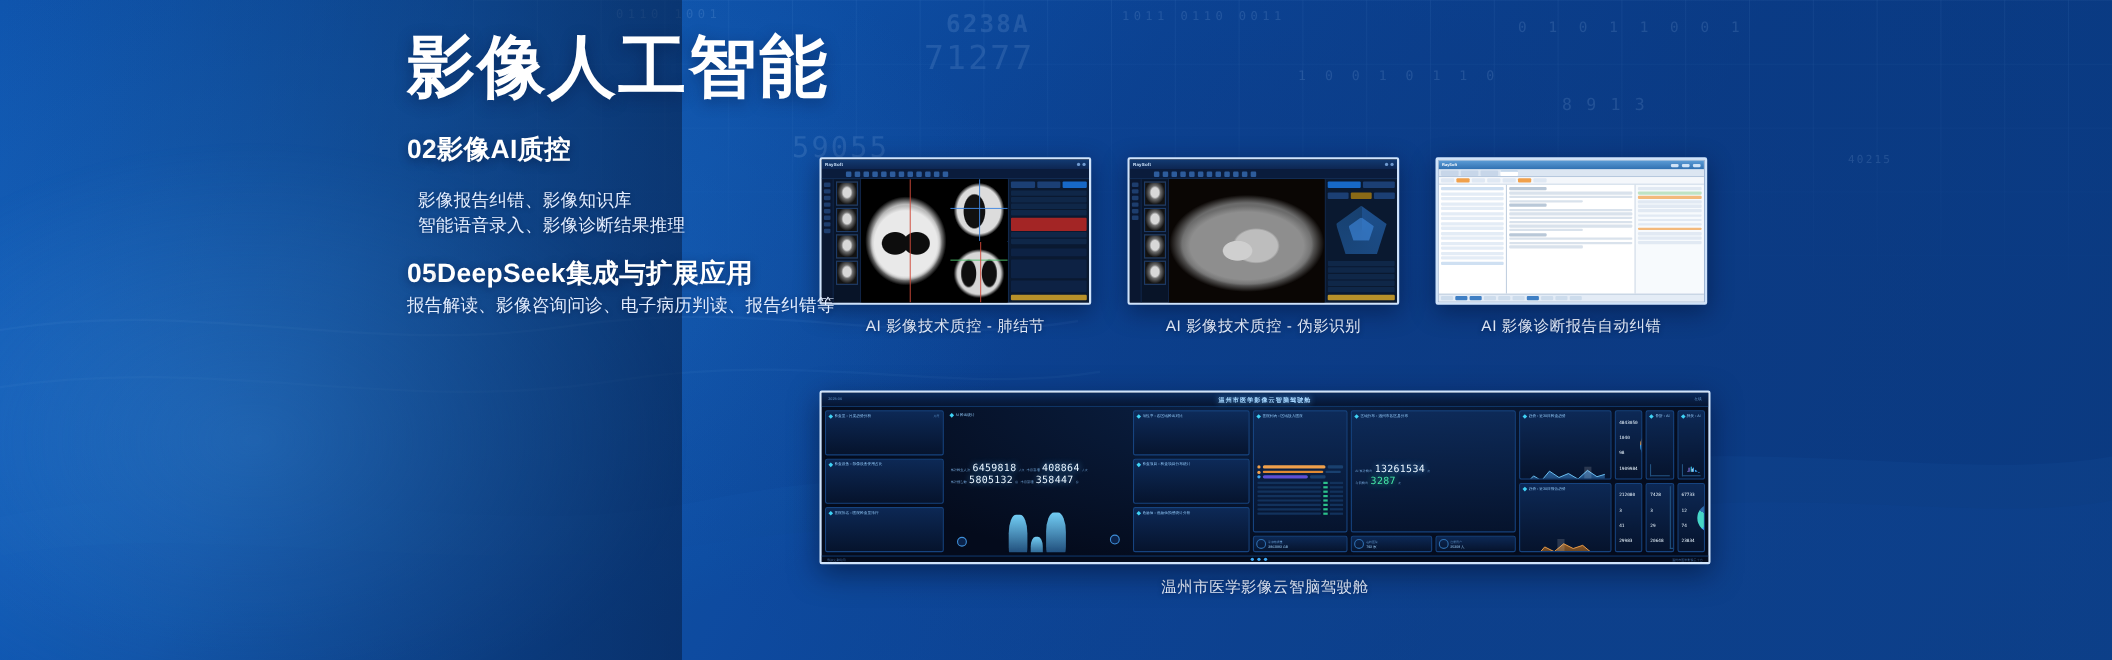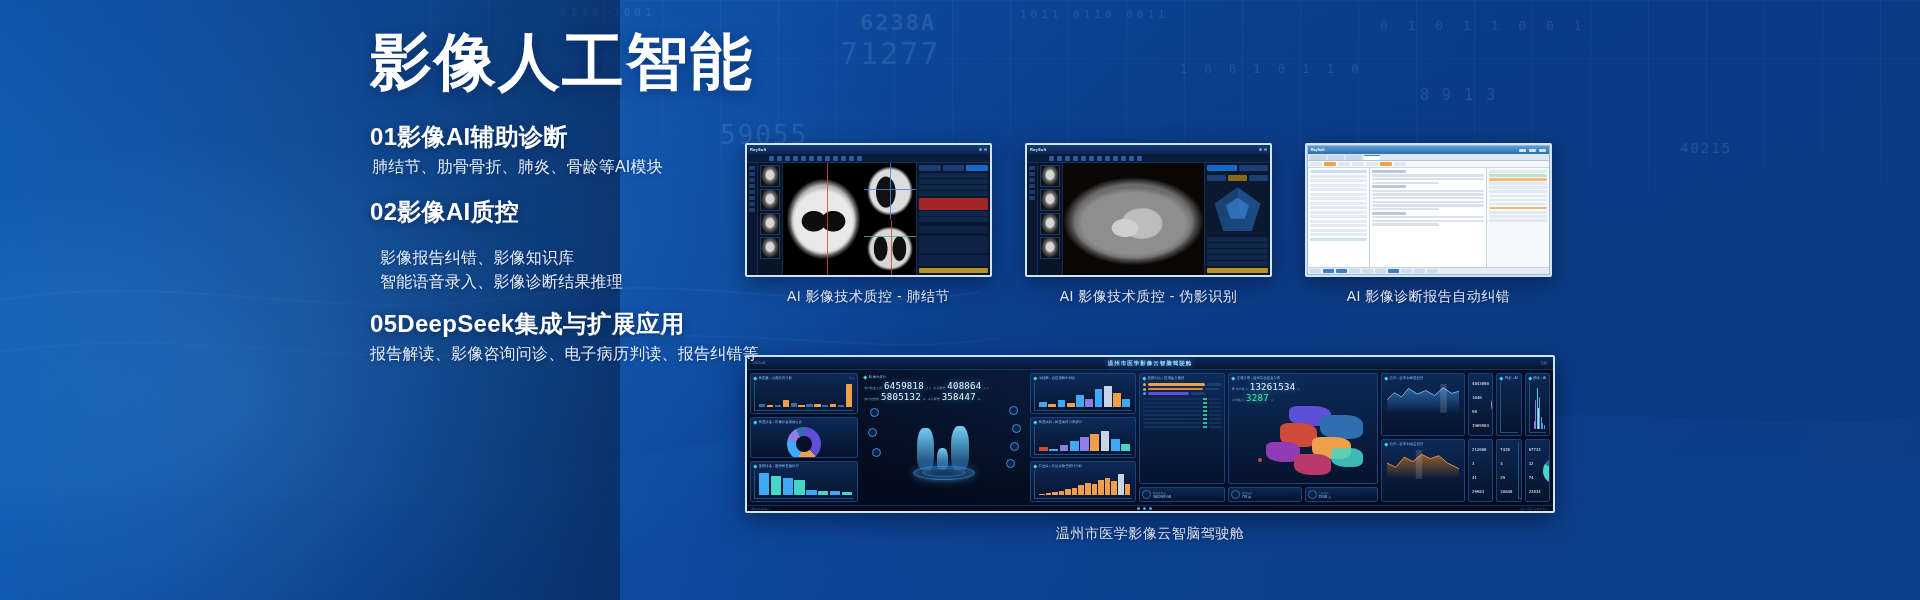--- a/index.html
+++ b/index.html
@@ -234,21 +234,21 @@
              background: linear-gradient(to bottom, #0a2a5c, #061531);
              border-bottom:1px solid #0f3566; }
   .db-head .tt { font-size:5.5px; color:#a8d8ff; letter-spacing:1px; font-weight:700;
                  text-shadow:0 0 6px rgba(90,180,255,.9); }
   .db-head .lt,.db-head .rt{position:absolute;top:4px;font-size:3.4px;color:#5e8fc4;}
   .db-head .lt{left:6px;} .db-head .rt{right:6px;}
   .db-grid { flex:1; display:flex; gap:3px; padding:3px; min-height:0; }
   .col { display:flex; flex-direction:column; gap:3px; min-width:0; }
   .card { background: linear-gradient(to bottom, rgba(14,45,94,.85), rgba(6,20,46,.9));
           border:1px solid #16437f; border-radius:2px; padding:2px 3px;
-          display:flex; flex-direction:column; min-height:0; overflow:hidden;}
+          display:flex; flex-direction:column; min-height:0; overflow:hidden;gap:40px;}
   .card-h { display:flex; align-items:center; gap:2px; margin-bottom:2px; flex:none;}
   .card-h .dot{width:2.5px;height:2.5px;background:#3fd2f5;transform:rotate(45deg);flex:none;}
   .card-h .tl{font-size:3.4px;color:#8fc6f5;white-space:nowrap;overflow:hidden;}
   .card-h .sp{flex:1;}
   .card-h .tg{font-size:2.8px;color:#4d7fb5;}
   .card-b{flex:1;min-height:0;position:relative;}
 
   
   .bars{position:absolute;inset:0;display:flex;align-items:flex-end;gap:1.5px;
         padding:1px 2px 3px 4px;border-left:.5px solid #21517f;border-bottom:.5px solid #21517f;}
@@ -308,39 +308,33 @@
   <div class="bg-numbers">
     <span style="left:860px;top:10px;font-size:22px;font-weight:bold;">6238A</span>
     <span style="left:840px;top:36px;font-size:30px;">71277</span>
     <span style="left:720px;top:120px;font-size:26px;">59055</span>
 
     <span style="left:1380px;top:18px;font-size:13px;letter-spacing:6px;">0 1 0 1 1 0 0 1</span>
     <span style="left:1180px;top:62px;font-size:12px;letter-spacing:5px;">1 0 0 1 0 1 1 0</span>
     <span style="left:1420px;top:86px;font-size:15px;">8 9 1 3</span>
     <span style="left:1020px;top:8px;font-size:11px;letter-spacing:4px;">1011 0110 0011</span>
     <span style="left:560px;top:6px;font-size:11px;letter-spacing:4px;">0110 1001</span>
-    <span style="left:1680px;top:140px;font-size:14px;">40215</span>
+    <span style="left:1680px;top:140px;font-size:10px;">40215</span>
   </div>
   <svg class="bg-layer bg-wave" viewBox="0 0 1920 600" preserveAspectRatio="none">
     <path d="M0,470 C240,420 420,500 640,455 C880,405 1080,470 1340,430 C1600,392 1780,440 1920,415 L1920,600 L0,600 Z" fill="rgba(40,120,210,0.22)"></path>
     <path d="M0,505 C200,470 400,530 660,492 C920,455 1140,512 1400,472 C1640,436 1800,478 1920,455 L1920,600 L0,600 Z" fill="rgba(20,86,175,0.28)"></path>
     <path d="M0,300 C180,270 330,325 520,296 C700,270 820,318 980,292" fill="none" stroke="rgba(150,205,255,0.18)" stroke-width="2"></path>
     <path d="M0,352 C200,322 360,378 560,346 C740,318 860,360 1000,338" fill="none" stroke="rgba(150,205,255,0.14)" stroke-width="2"></path>
   </svg>
   <div class="bg-layer bg-dark-right"></div>
 
   <div id="left-col">
     <div id="main-title">影像人工智能</div>
 
-    <div class="feature f1">
-      <div class="feature-title"><span>01</span><span>影像AI辅助诊断</span></div>
-      <div class="feature-desc">
-        <span class="line">肺结节、肋骨骨折、肺炎、骨龄等AI模块</span>
-      </div>
-    </div>
 
     <div class="feature f2">
       <div class="feature-title"><span>02</span><span>影像AI质控</span></div>
     </div>
 
     <div class="feature f3">
       <div class="feature-desc">
         <span class="line">影像报告纠错、影像知识库</span>
         <span class="line">智能语音录入、影像诊断结果推理</span>
       </div>

